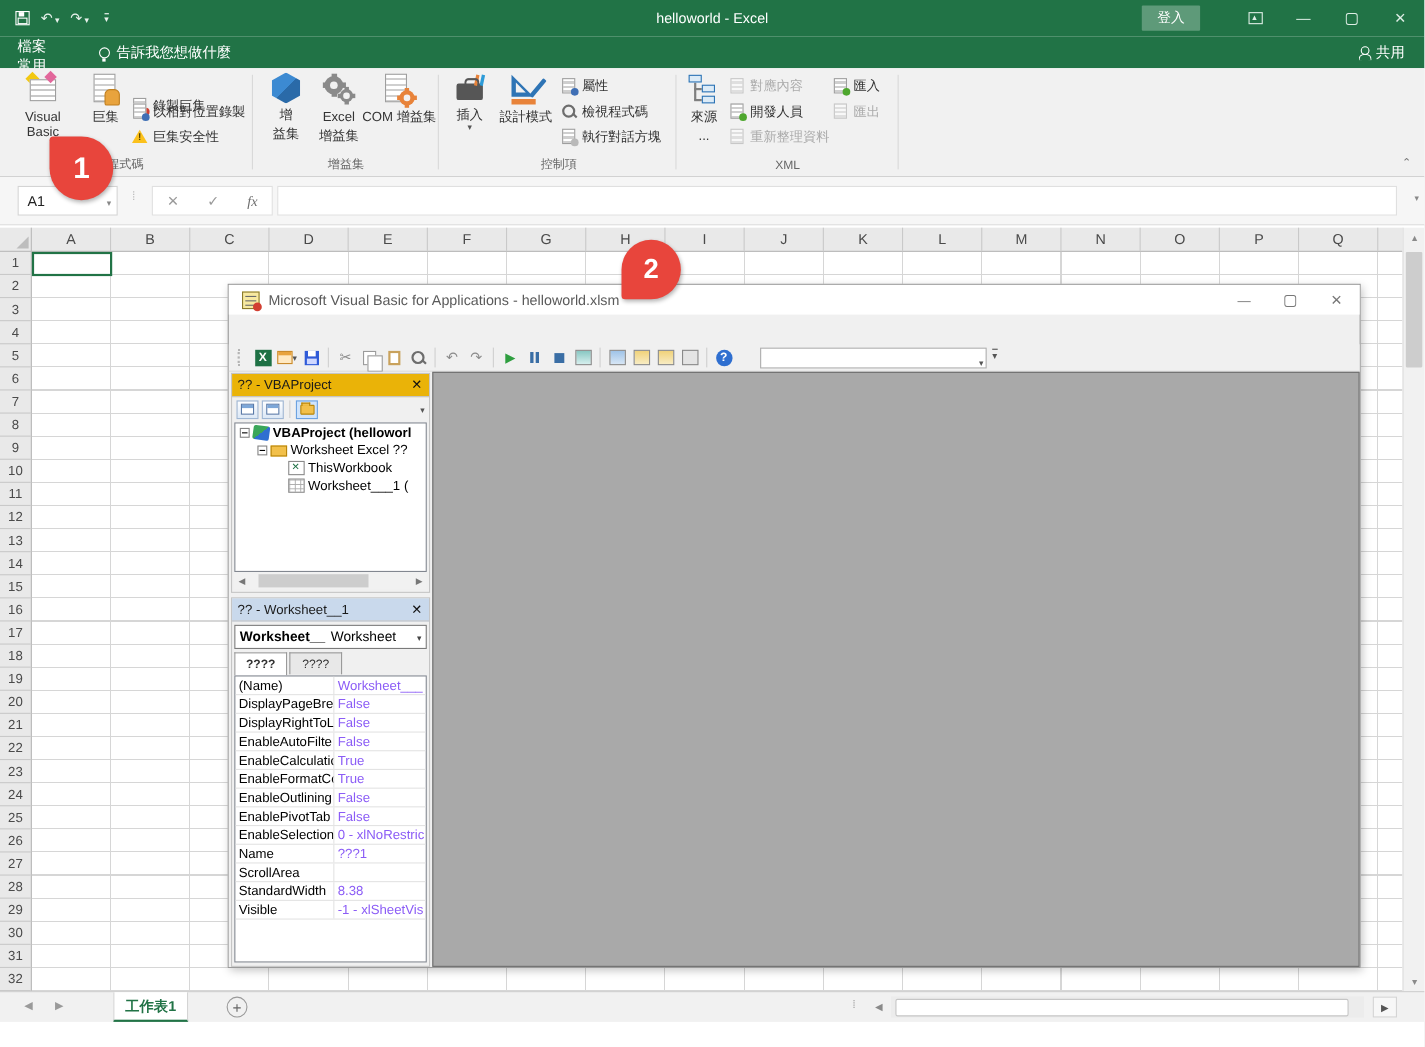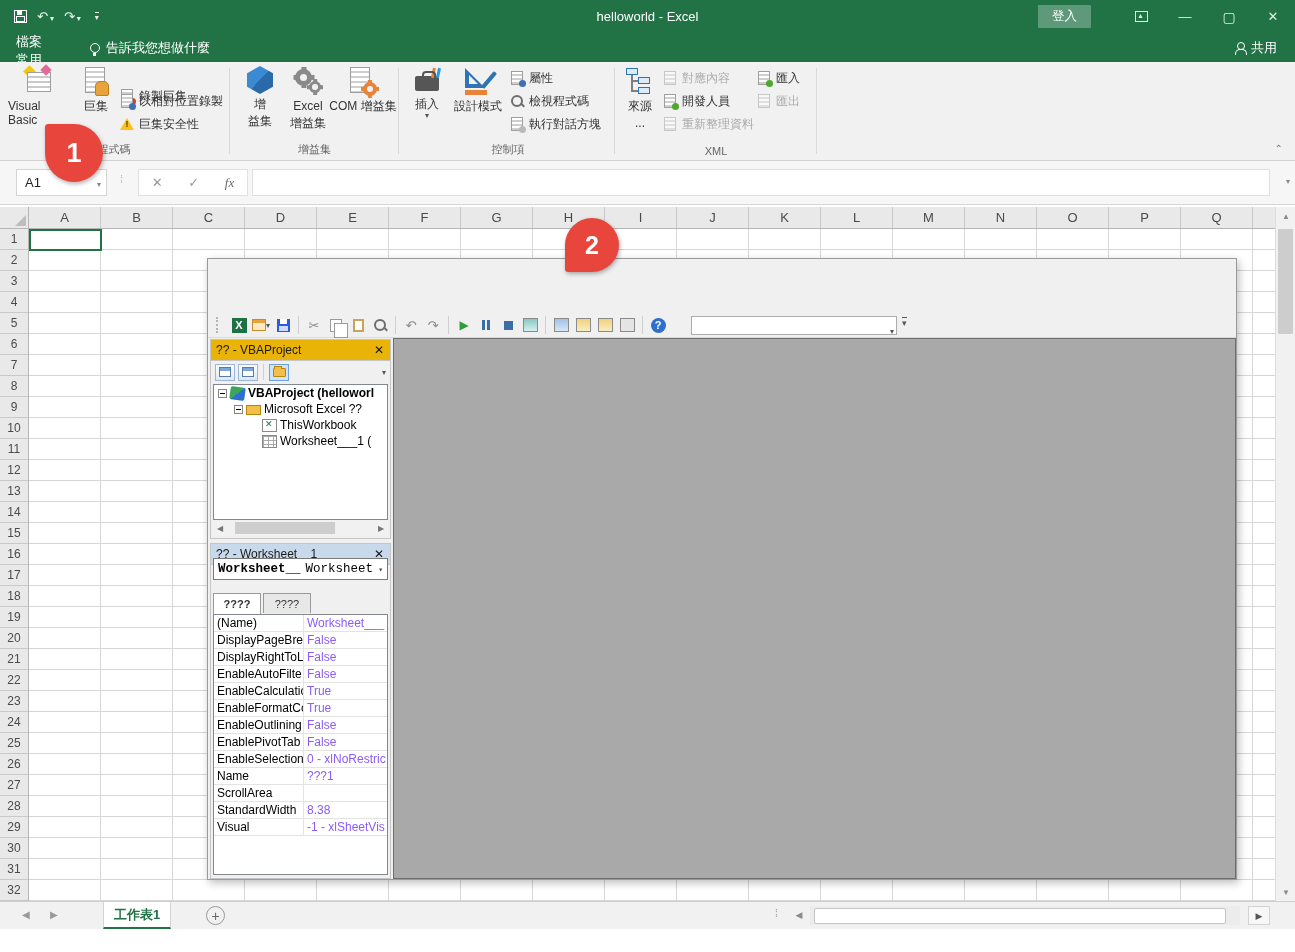--- a/index.html
+++ b/index.html
@@ -35,21 +35,21 @@
   #share { margin-left:auto; display:flex; align-items:center; gap:5px; font-size:13px; padding-right:18px; }
   .person { width:11px; height:11px; position:relative; }
   .person::before { content:""; position:absolute; left:2px; top:0; width:6px; height:6px; border:1.5px solid #fff; border-radius:50%; }
   .person::after { content:""; position:absolute; left:0; top:7px; width:10px; height:5px; border:1.5px solid #fff; border-bottom:none; border-radius:5px 5px 0 0; }
 
   
   #ribbon { position:absolute; left:0; top:62px; width:1295px; height:99px; background:#f1f1f1; border-bottom:1px solid #d2d2d2; }
   .rgroup { position:absolute; top:0; height:98px; }
   .rgroup .glabel { position:absolute; bottom:3px; left:0; right:0; text-align:center; font-size:11px; color:#666; }
   .gsep { position:absolute; top:6px; width:1px; height:86px; background:#d9d9d9; }
-  .bigbtn { position:absolute; top:4px; display:flex; flex-direction:column; align-items:center; font-size:12px; color:#333; }
+  .bigbtn { position:absolute; top:4px; display:flex; flex-direction:column; align-items:center; font-size:12px; color:#333; text-align:center; }
   .bigbtn .lbl { line-height:14px; margin-top:3px; }
   .smallbtn { position:absolute; display:flex; align-items:center; gap:4px; font-size:12px; color:#333; height:22px; }
   .smallbtn.disabled { color:#aaa; }
   .collapse-rib { position:absolute; right:12px; bottom:6px; color:#777; font-size:10px; }
   .collapse-rib::before { content:"⌃"; }
 
   
   .ic-vb { width:30px; height:30px; position:relative; }
   .ic-vb .win { position:absolute; left:3px; top:6px; width:24px; height:20px; background:#fff; border:1px solid #9e9e9e; background-image:repeating-linear-gradient(#fff 0 3px,#c9c9c9 3px 5px); }
   .ic-vb::before { content:""; position:absolute; left:1px; top:1px; width:9px; height:9px; background:#f2c811; transform:rotate(45deg); }
@@ -193,21 +193,21 @@
   .ti-folder { background:#f2c04a; border:1px solid #b8860b; height:10px; margin-top:2px; }
   .ti-workbook { background:#fff; border:1px solid #8a8a8a; }
   .ti-workbook::before { content:"✕"; position:absolute; left:2px; top:-1px; font-size:9px; color:#1e7145; font-weight:bold; }
   .ti-worksheet { background:#fff; border:1px solid #8a8a8a; background-image:linear-gradient(#aaa 1px,transparent 1px),linear-gradient(90deg,#aaa 1px,transparent 1px); background-size:5px 4px; }
   #proj-hscroll { position:absolute; left:2px; right:2px; bottom:2px; height:16px; background:#f1f1f1; display:flex; align-items:center; }
   #proj-hscroll .ha { width:14px; text-align:center; color:#777; font-size:8px; }
   #proj-hthumb { position:absolute; left:22px; width:100px; height:12px; background:#cdcdcd; top:2px; }
   #proj-hscroll .ha.r { margin-left:auto; }
 
   #prop-panel { top:205px; height:336px; }
-  #prop-combo { position:absolute; left:2px; right:2px; top:14px; height:22px; background:#fff; border:1px solid #7a7a7a; font-size:12.5px; display:flex; align-items:center; padding-left:4px; gap:5px;font-family:Liberation Mono, monospace; }
+  #prop-combo { position:absolute; left:2px; right:2px; top:24px; height:22px; background:#fff; border:1px solid #7a7a7a; font-size:12.5px; display:flex; align-items:center; padding-left:4px; gap:5px; }
   #prop-combo .b { font-weight:bold; }
   #prop-combo .g-down { margin-left:auto; margin-right:4px; color:#444; }
   #prop-tabs { position:absolute; left:2px; top:49px; height:20px; display:flex; }
   .ptab { width:48px; height:20px; border:1px solid #9a9a9a; border-bottom:none; background:#e8e8e8; font-size:11px; display:flex; align-items:center; justify-content:center; color:#333; margin-right:2px; }
   .ptab.act { background:#fff; height:21px; font-weight:bold; }
   #prop-grid { position:absolute; left:2px; right:2px; top:70px; bottom:3px; background:#fff; border:1px solid #828790; overflow:hidden; }
   .prow { height:17px; display:flex; border-bottom:1px solid #e3e3e3; font-size:12px; }
   .prow .pn { width:90px; flex:0 0 90px; border-right:1px solid #e3e3e3; padding:1px 0 0 3px; color:#000; white-space:nowrap; overflow:hidden; }
   .prow .pv { flex:1; padding:1px 0 0 3px; color:#8b5cf6; white-space:nowrap; overflow:hidden; }
 
@@ -559,20 +559,29 @@
     <div id="cells"></div>
     <div id="sel-a1"></div>
     <div id="vscroll">
       <div class="scr-arrow">▲</div>
       <div id="vthumb"></div>
       <div class="scr-arrow dn">▼</div>
     </div>
   </div>
 
   <div id="vba">
+    <div id="vba-title">
+      <span class="vba-ic"></span>
+      <span class="t">Microsoft Visual Basic for Applications - helloworld.xlsm</span>
+      <span class="ctls">
+        <span class="wc g-min"></span>
+        <span class="wc g-max"></span>
+        <span class="wc g-close"></span>
+      </span>
+    </div>
     <div id="vba-tool">
       <span class="grip"></span>
       <span class="tbtn">
           <span class="xl-ic">X</span>
         </span>
       <span class="tbtn">
           <span class="form-ic"></span>
           <span class="g-down" style="font-size:7px;color:#555;"></span>
         </span>
       <span class="tbtn">
@@ -650,21 +659,21 @@
         <div id="proj-tree">
 
         <div class="trow bold" style="padding-left: 4px;">
             <span class="expander"></span>
             <span class="ticon ti-project"></span>
             <span class="tlabel">VBAProject (helloworl</span>
           </div>
             <div class="trow" style="padding-left: 20px;">
             <span class="expander"></span>
             <span class="ticon ti-folder"></span>
-            <span class="tlabel">Microsoft Excel ??</span>
+            <span class="tlabel">Worksheet Excel ??</span>
           </div>
             <div class="trow" style="padding-left: 36px;">
             <span class="expander hidden"></span>
             <span class="ticon ti-workbook"></span>
             <span class="tlabel">ThisWorkbook</span>
           </div>
             <div class="trow" style="padding-left: 36px;">
             <span class="expander hidden"></span>
             <span class="ticon ti-worksheet"></span>
             <span class="tlabel">Worksheet___1 (</span>
@@ -736,21 +745,21 @@
           </div>
             <div class="prow">
             <span class="pn">ScrollArea</span>
             <span class="pv"></span>
           </div>
             <div class="prow">
             <span class="pn">StandardWidth</span>
             <span class="pv">8.38</span>
           </div>
             <div class="prow">
-            <span class="pn">Visual</span>
+            <span class="pn">Visible</span>
             <span class="pv">-1 - xlSheetVis</span>
           </div>
           </div>
       </div>
     </div>
   </div>
 
   <div id="sheetbar">
     <span class="shnav" style="left:22px;">◀</span>
     <span class="shnav" style="left:50px;">▶</span>

